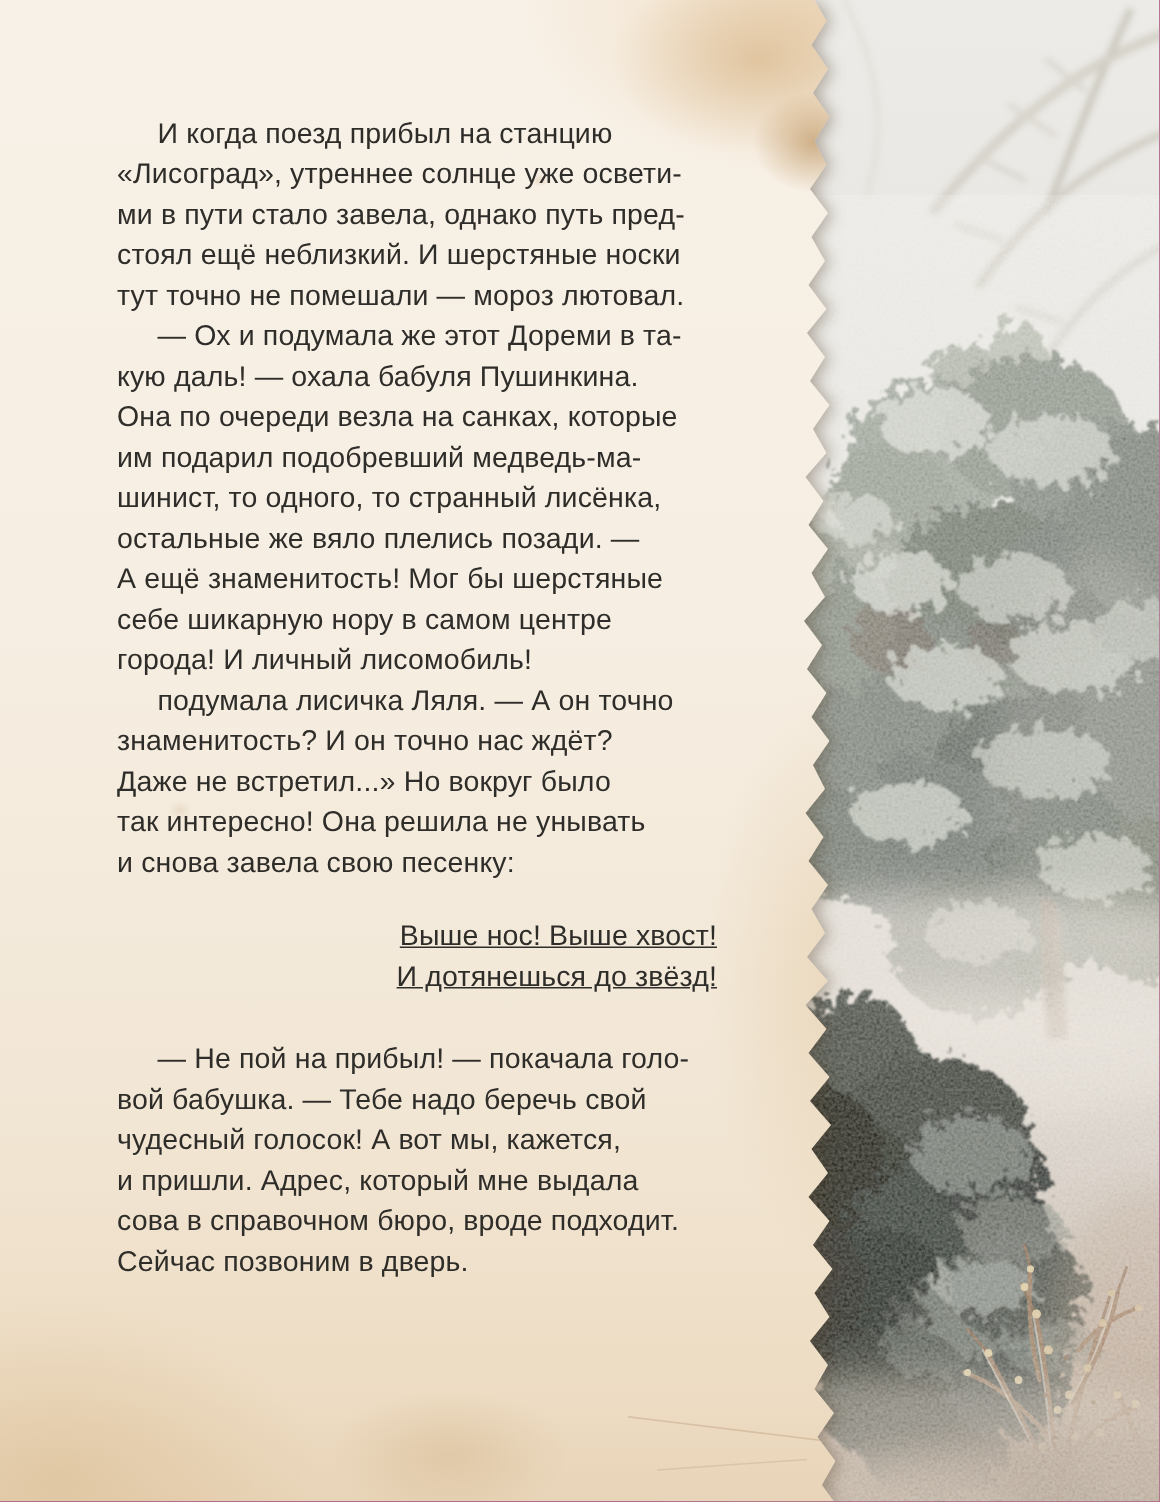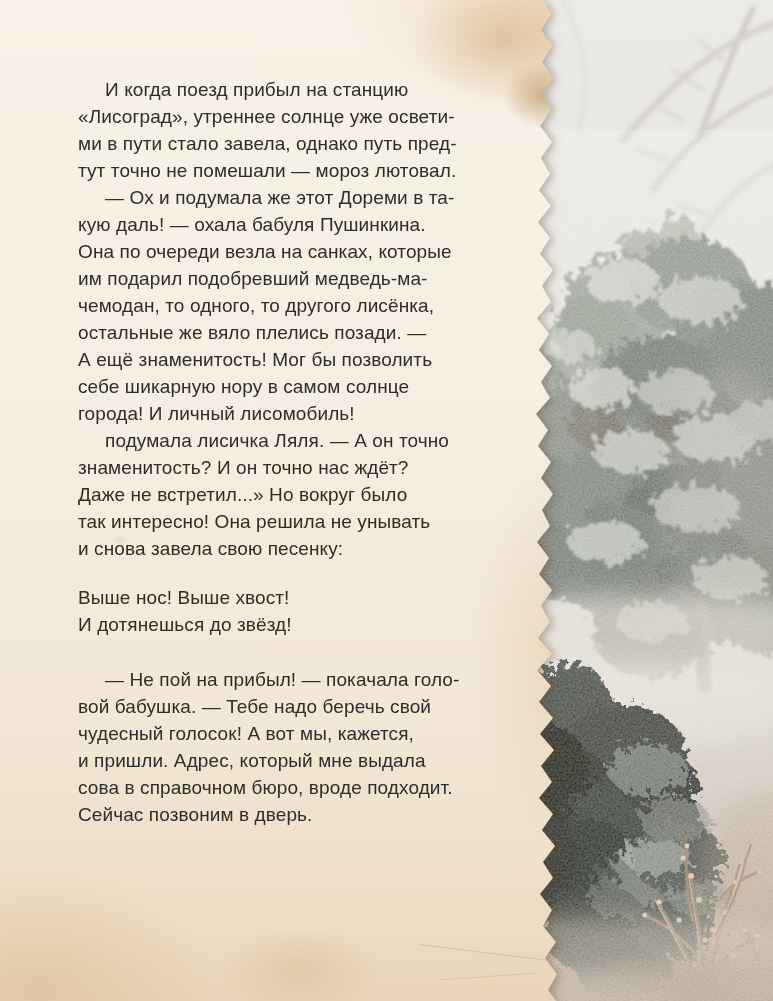--- a/index.html
+++ b/index.html
@@ -41,21 +41,21 @@
   #crease-1{left:418px;top:952px;width:132px;transform:rotate(7deg);}
   #crease-2{left:438px;top:976px;width:100px;transform:rotate(-4deg);opacity:.7;}
   
   #story{
     position:absolute;left:78px;top:76px;width:400px;
     font-size:19px;line-height:27px;color:#2f2d29;
     letter-spacing:.1px;
   }
   .line{white-space:nowrap;height:27px;}
   .indent .line:first-child{text-indent:27px;}
-  .verse{text-align:left;margin:22px 0 28px 0;}
+  .verse{text-align:right;margin:22px 0 28px 0;text-decoration:underline;}
 </style>
 </head>
 <body>
 
 <div id="page">
 
   <div id="photo">
     <svg width="333" height="1001" viewBox="-33 0 333 1001" xmlns="http://www.w3.org/2000/svg">
       <defs>
         <linearGradient id="bg" x1="0" y1="0" x2="0" y2="1">
@@ -240,31 +240,32 @@
       <div id="crease-1" class="crease"></div>
       <div id="crease-2" class="crease"></div>
     </div>
   </div>
 
   <div id="story">
     <div class="para indent">
       <div class="line">И когда поезд прибыл на станцию</div>
       <div class="line">«Лисоград», утреннее солнце уже освети-</div>
       <div class="line">ми в пути стало завела, однако путь пред-</div>
+      <div class="line">стоял ещё неблизкий. И шерстяные носки</div>
       <div class="line">тут точно не помешали — мороз лютовал.</div>
     </div>
     <div class="para indent">
       <div class="line">— Ох и подумала же этот Дореми в та-</div>
       <div class="line">кую даль! — охала бабуля Пушинкина.</div>
       <div class="line">Она по очереди везла на санках, которые</div>
       <div class="line">им подарил подобревший медведь-ма-</div>
-      <div class="line">чемодан, то одного, то другого лисёнка,</div>
+      <div class="line">шинист, то одного, то странный лисёнка,</div>
       <div class="line">остальные же вяло плелись позади. —</div>
-      <div class="line">А ещё знаменитость! Мог бы позволить</div>
-      <div class="line">себе шикарную нору в самом солнце</div>
+      <div class="line">А ещё знаменитость! Мог бы шерстяные</div>
+      <div class="line">себе шикарную нору в самом центре</div>
       <div class="line">города! И личный лисомобиль!</div>
     </div>
     <div class="para indent">
       <div class="line">подумала лисичка Ляля. — А он точно</div>
       <div class="line">знаменитость? И он точно нас ждёт?</div>
       <div class="line">Даже не встретил...» Но вокруг было</div>
       <div class="line">так интересно! Она решила не унывать</div>
       <div class="line">и снова завела свою песенку:</div>
     </div>
     <div class="para verse">

